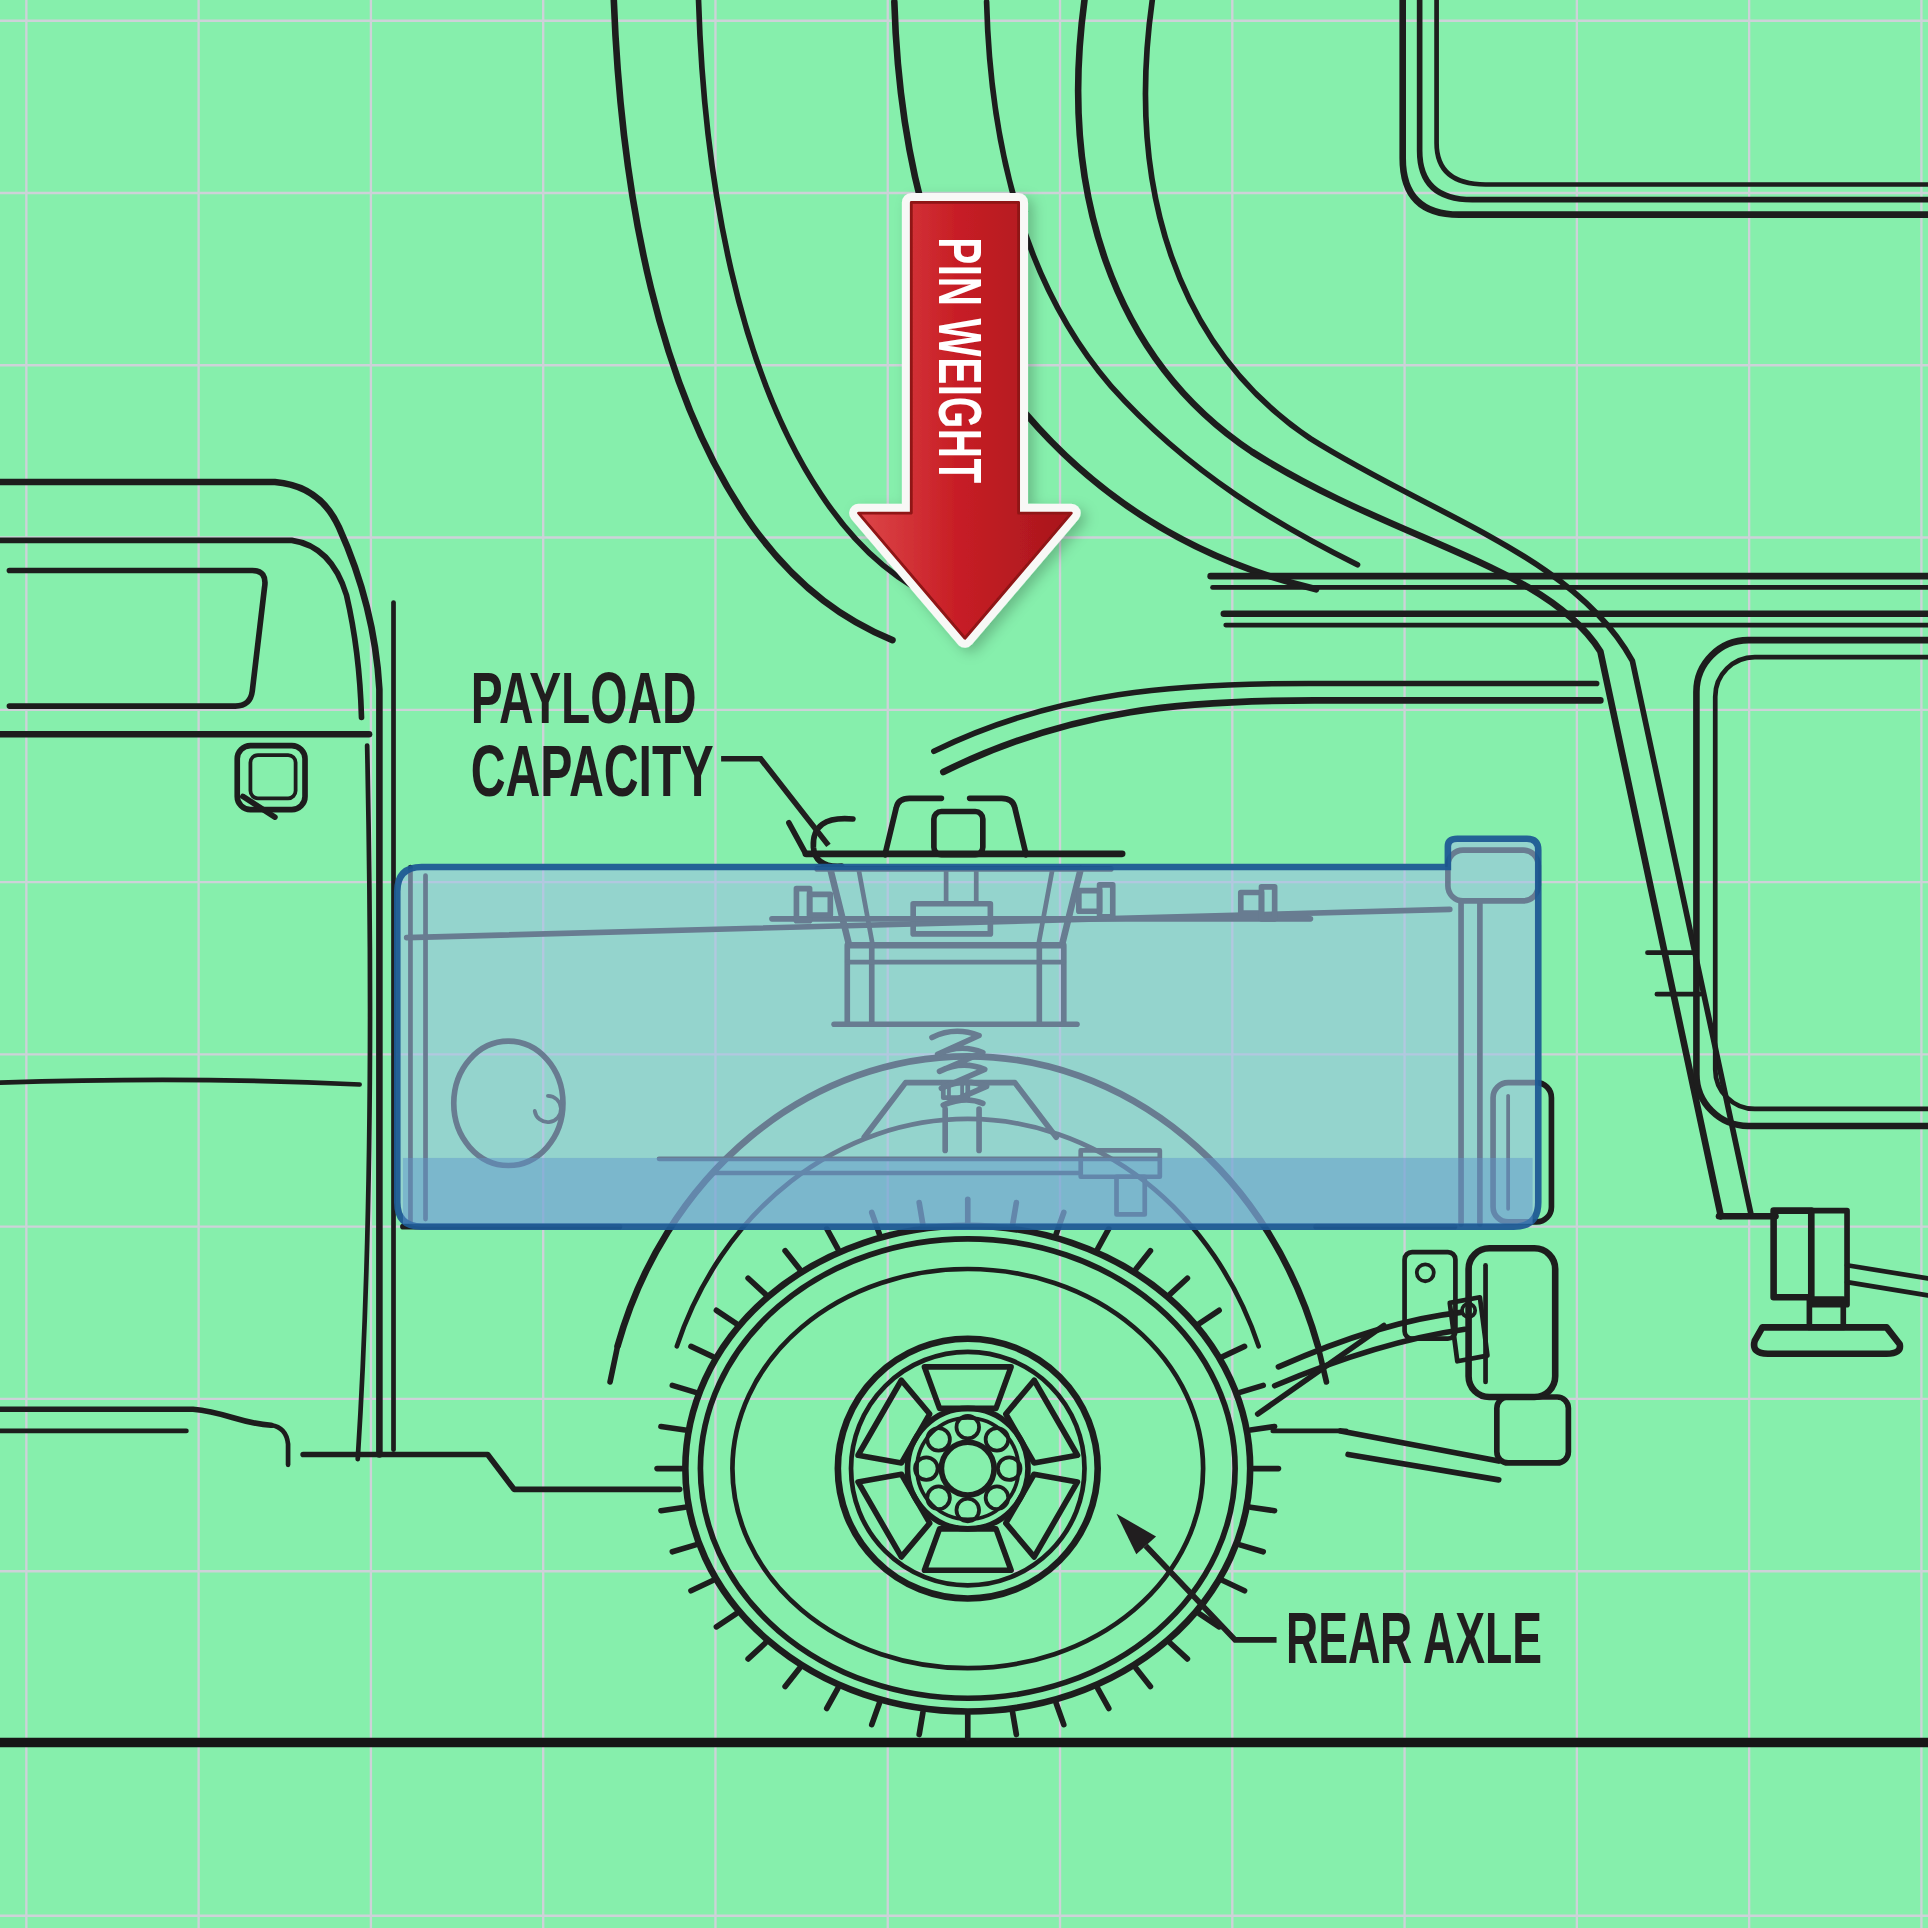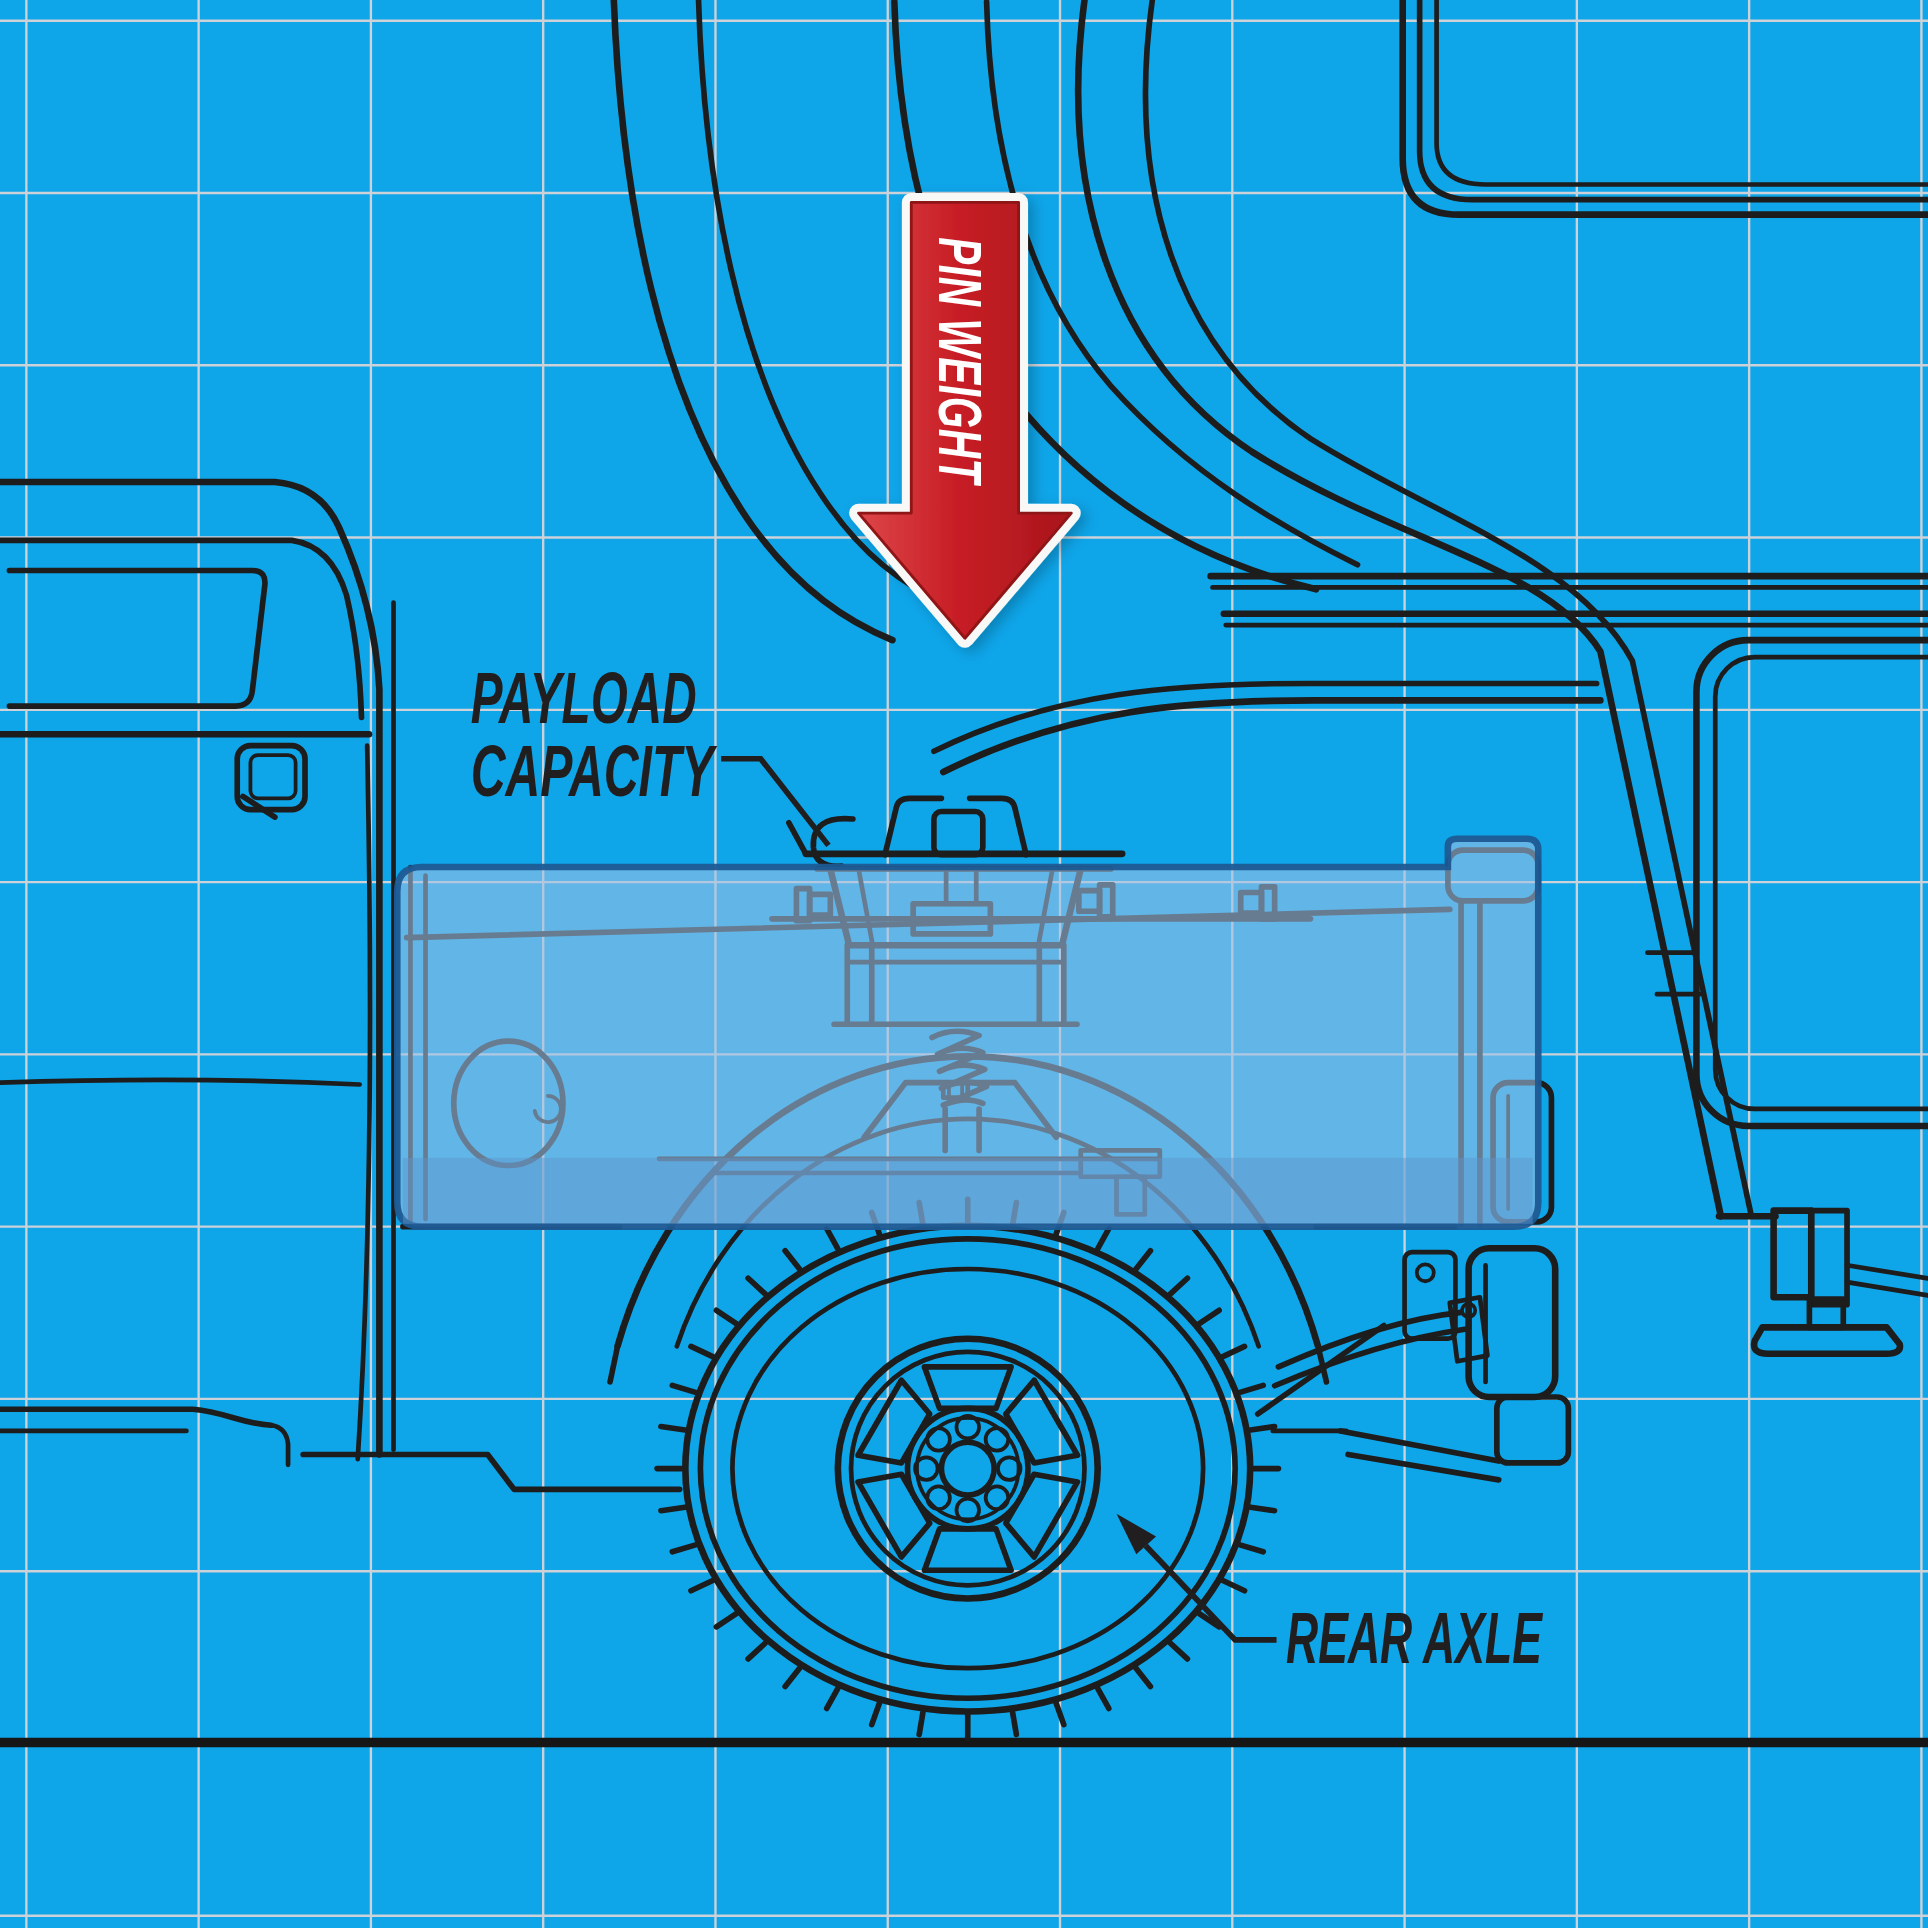--- a/index.html
+++ b/index.html
@@ -1,18 +1,18 @@
 <!DOCTYPE html>
 <html style="font-size:15px"><head>
 <meta charset="utf-8">
 <style>
   html,body{margin:0;padding:0;background:#e8e8e8;}
   .stage{
-    position:relative;width:1928px;height:1928px;background:#0ea5e9;
-    font-family:"Liberation Sans", sans-serif;overflow:hidden;font-style:italic;
+    position:relative;width:1928px;height:1928px;background:#86efac;
+    font-family:"Liberation Sans", sans-serif;overflow:hidden;
   }
   svg{display:block;width:100%;height:100%;}
   .lineart{stroke:#1d1d1d;fill:none;stroke-linecap:round;stroke-linejoin:round;}
   .w7{stroke-width:7px;} .w6{stroke-width:6px;} .w5{stroke-width:5px;} .w4{stroke-width:4px;}
   .gridline{stroke:#cdd2d8;stroke-width:2.5px;}
   .label-text{font-weight:bold;fill:#211e1f;}
   .arrow-label{font-weight:bold;fill:#ffffff;letter-spacing:1px;}
 </style>
 </head>
 <body>

